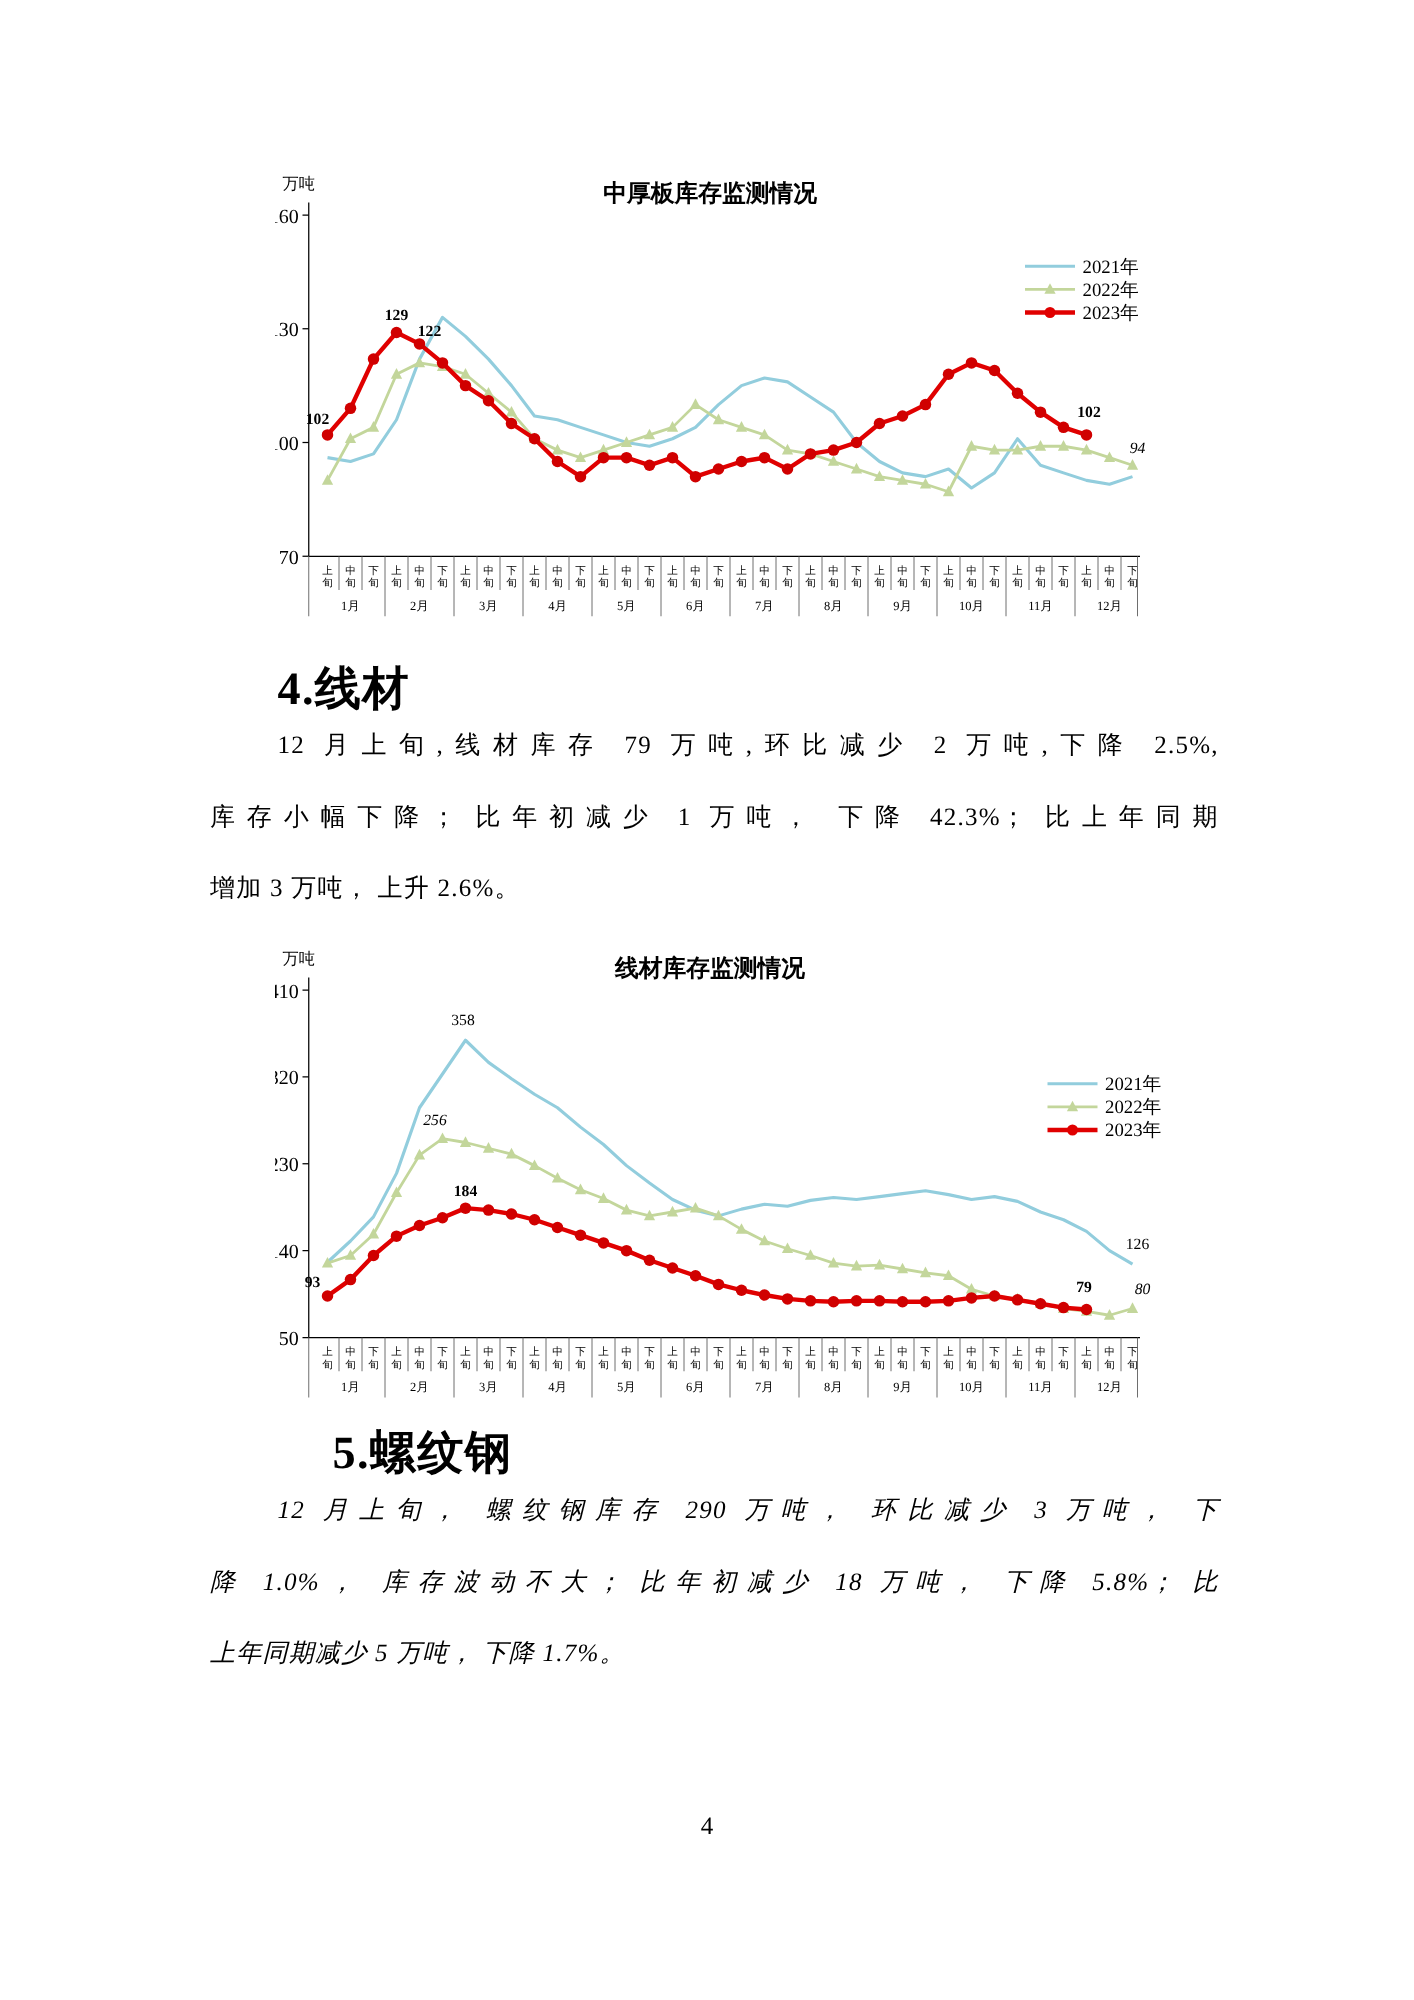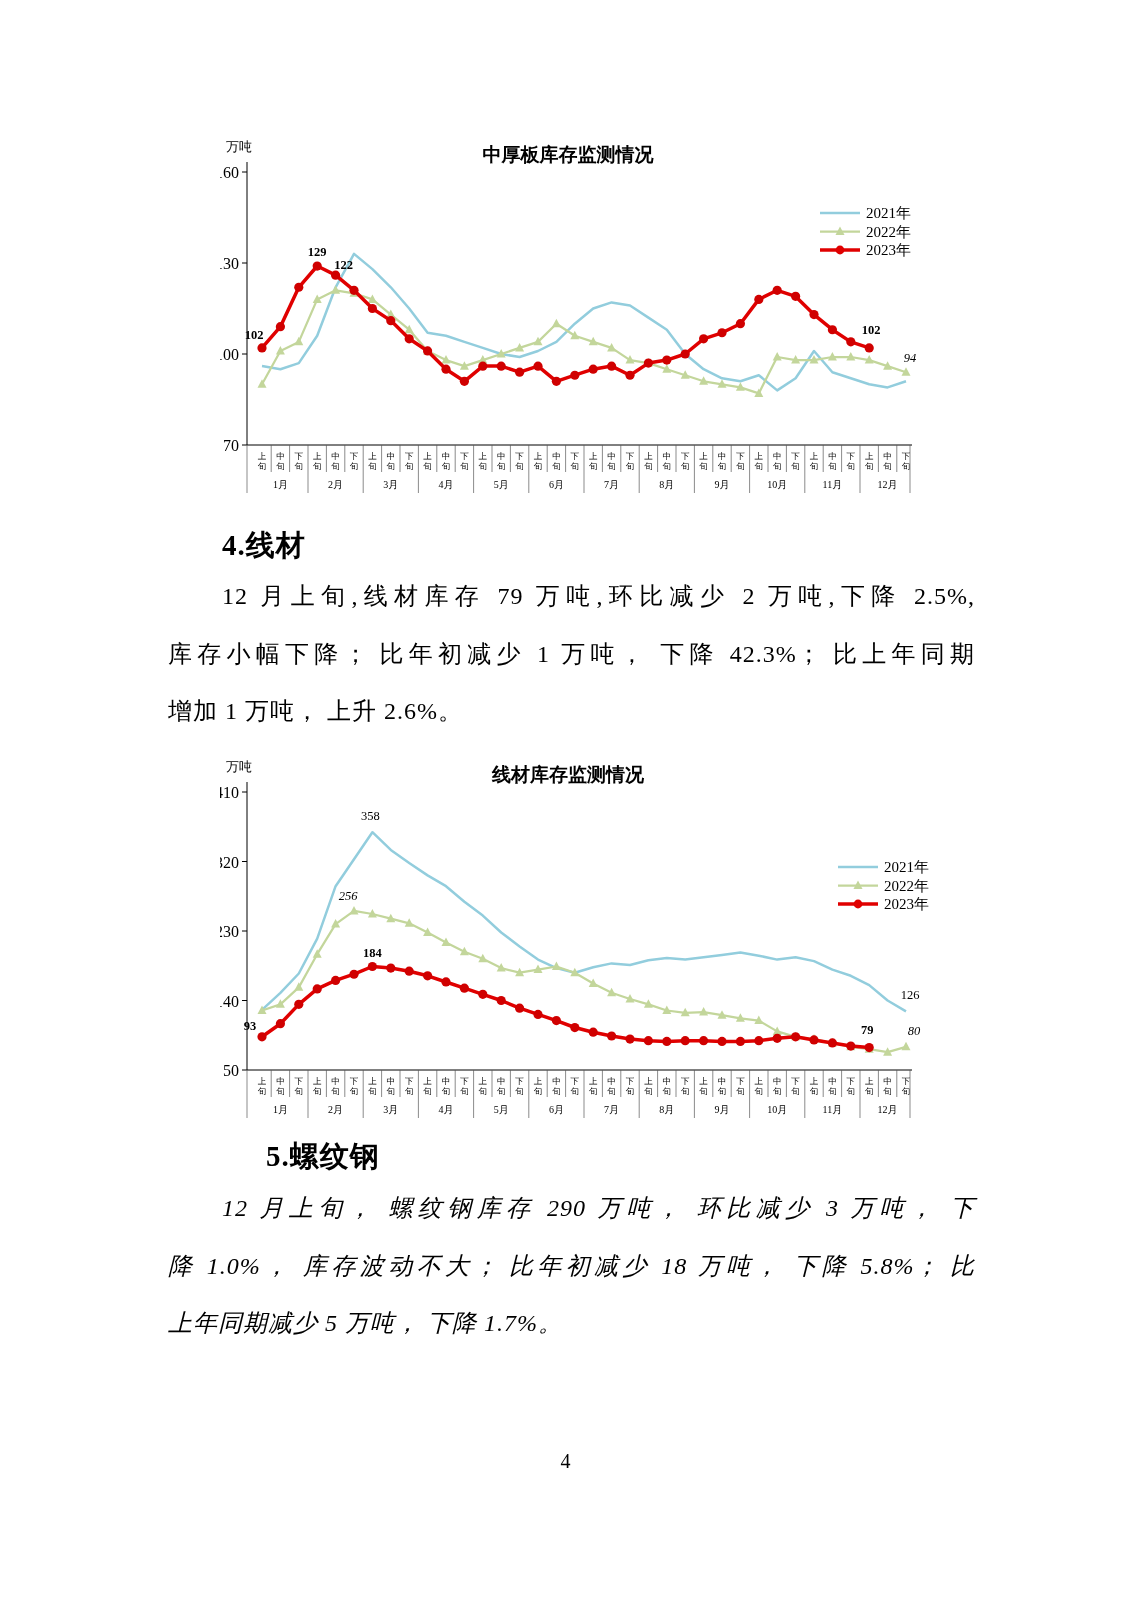--- a/index.html
+++ b/index.html
@@ -1,19 +1,19 @@
 <!DOCTYPE html>
 <html><head>
 <meta charset="utf-8">
 <style>
   html,body{margin:0;padding:0;background:#888;}
   #page{position:relative;width:1131px;height:1600px;background:#ffffff;margin:0 auto;
         font-family:"Liberation Serif","DejaVu Serif",serif;color:#000;overflow:hidden;}
-  .heading{position:absolute;font-size:29px;font-weight:bold;letter-spacing:1px;white-space:nowrap;}
-  .para{position:absolute;width:807px;font-size:24px;line-height:57.6px;letter-spacing:1px;}
+  .heading{position:absolute;font-size:37px;font-weight:bold;letter-spacing:1px;white-space:nowrap;}
+  .para{position:absolute;width:807px;font-size:20px;line-height:57.6px;letter-spacing:1px;}
   .para .pline{text-align:justify;text-align-last:justify;white-space:nowrap;}
   .para .pline.first{text-indent:54px;}
   .para .pline.last{text-align-last:left;white-space:nowrap;}
   .chart{position:absolute;}
   .pagenum{position:absolute;left:0;width:1131px;text-align:center;font-size:20px;}
   svg text{font-family:"Liberation Serif","DejaVu Serif",serif;}
   .ct{font-size:19px;font-weight:bold;}
   .cu{font-size:13px;}
   .ytick{font-size:16px;}
   .per{font-size:8.5px;}
@@ -260,21 +260,21 @@
           <text class="dl" x="123.6" y="134.13333333333333" text-anchor="middle" font-weight="bold">122</text>
           <text class="dl" x="651.1999999999999" y="198.93333333333334" text-anchor="middle" font-weight="bold">102</text>
         </g>
       </svg></div>
 
   <div class="heading" style="left:222px;top:526px;">4.线材</div>
 
   <div class="para" style="left:168px;top:568px;">
       <div class="pline first">12 月上旬,线材库存 79 万吨,环比减少 2 万吨,下降 2.5%,</div>
       <div class="pline">库存小幅下降； 比年初减少 1 万吨， 下降 42.3%； 比上年同期</div>
-      <div class="pline last">增加 1 万吨， 上升 2.6%。</div>
+      <div class="pline last">增加 3 万吨， 上升 2.6%。</div>
     </div>
 
   <div class="chart" style="left:220px;top:755px;width:710px;height:370px;"><svg width="710" height="370" viewBox="0 0 710 370">
         <text class="ct" x="348" y="26" text-anchor="middle">线材库存监测情况</text>
         <text class="cu" x="6" y="16">万吨</text>
         <g>
           <line class="ax" x1="27" y1="27" x2="27" y2="315"></line>
           <line class="ax" x1="27" y1="315" x2="692" y2="315"></line>
           <line class="ax" x1="22" y1="37" x2="27" y2="37"></line>
           <text class="ytick" x="19" y="43" text-anchor="end">410</text>

